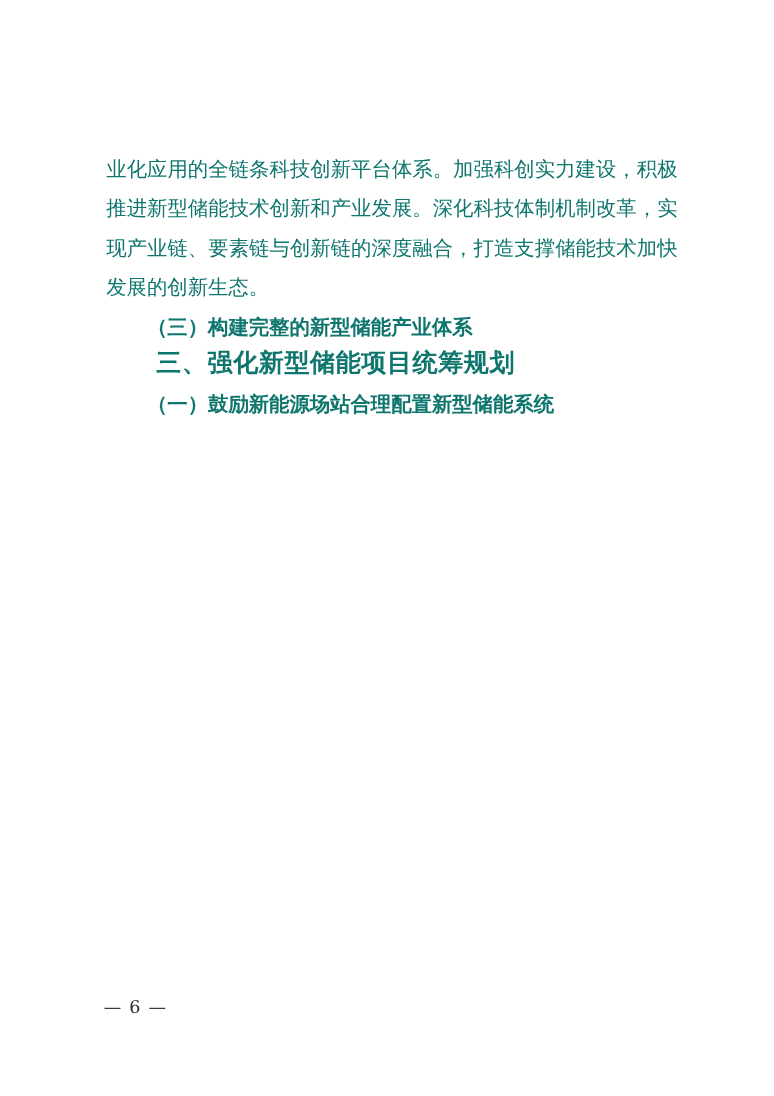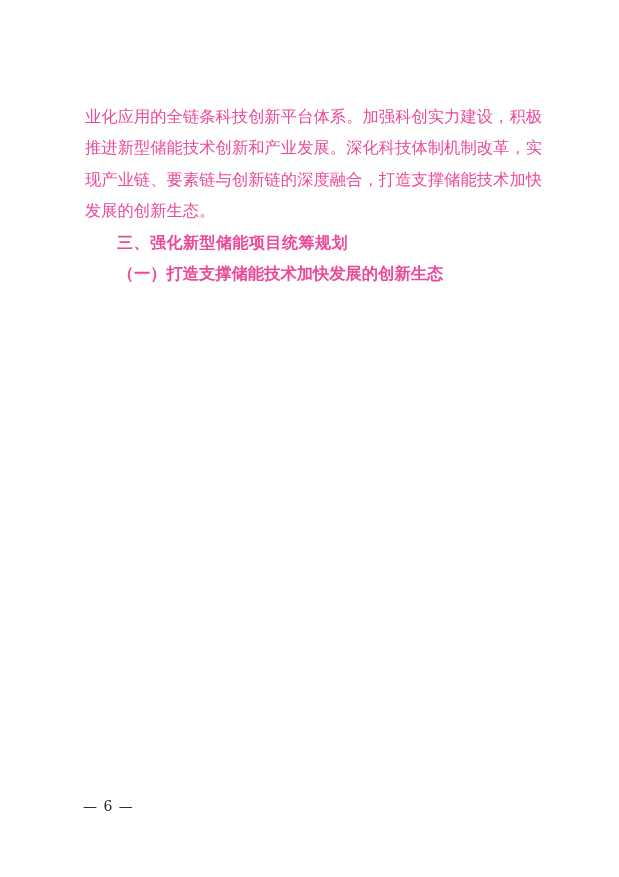--- a/index.html
+++ b/index.html
@@ -11,56 +11,57 @@
     position: relative;
     width: 619px;
     height: 877px;
     background: #ffffff;
     overflow: hidden;
     font-family: "DejaVu Serif", "Liberation Serif", serif;
   }
   .content {
     position: absolute;
     left: 85px;
-    top: 101px;
+    top: 120px;
     width: 457px;
-    color: #ec4899;
+    color: #0f766e;
     font-size: 16.3px;
     line-height: 31.4px;
     text-align: justify;
   }
   .content p {
     margin: 0;
     text-indent: 2em;
   }
   .content p.continuation {
     text-indent: 0;
   }
   .heading-kai {
     font-weight: bold;
   }
   .heading-hei {
     font-weight: bold;
-    font-family: Liberation Serif, serif;
-    font-size: 16px;
+    font-family: Liberation Mono, monospace;
+    font-size: 20px;
     letter-spacing: 0.5px;
   }
   .footer {
     position: absolute;
     left: 83px;
     top: 798px;
     font-size: 14px;
     color: #2a2a2a;
     letter-spacing: 1px;
     font-family: "DejaVu Serif", "Liberation Serif", serif;
   }
 </style>
 </head>
 <body>
 
 <div class="page">
   <div class="content">
     <p class="continuation">业化应用的全链条科技创新平台体系。加强科创实力建设，积极推进新型储能技术创新和产业发展。深化科技体制机制改革，实现产业链、要素链与创新链的深度融合，打造支撑储能技术加快发展的创新生态。</p>
+    <p class="heading-kai">（三）构建完整的新型储能产业体系</p>
     <p class="heading-hei">三、强化新型储能项目统筹规划</p>
-    <p class="heading-kai">（一）打造支撑储能技术加快发展的创新生态</p>
+    <p class="heading-kai">（一）鼓励新能源场站合理配置新型储能系统</p>
   </div>
   <div class="footer">— 6 —</div>
 </div>
 
 </body></html>

